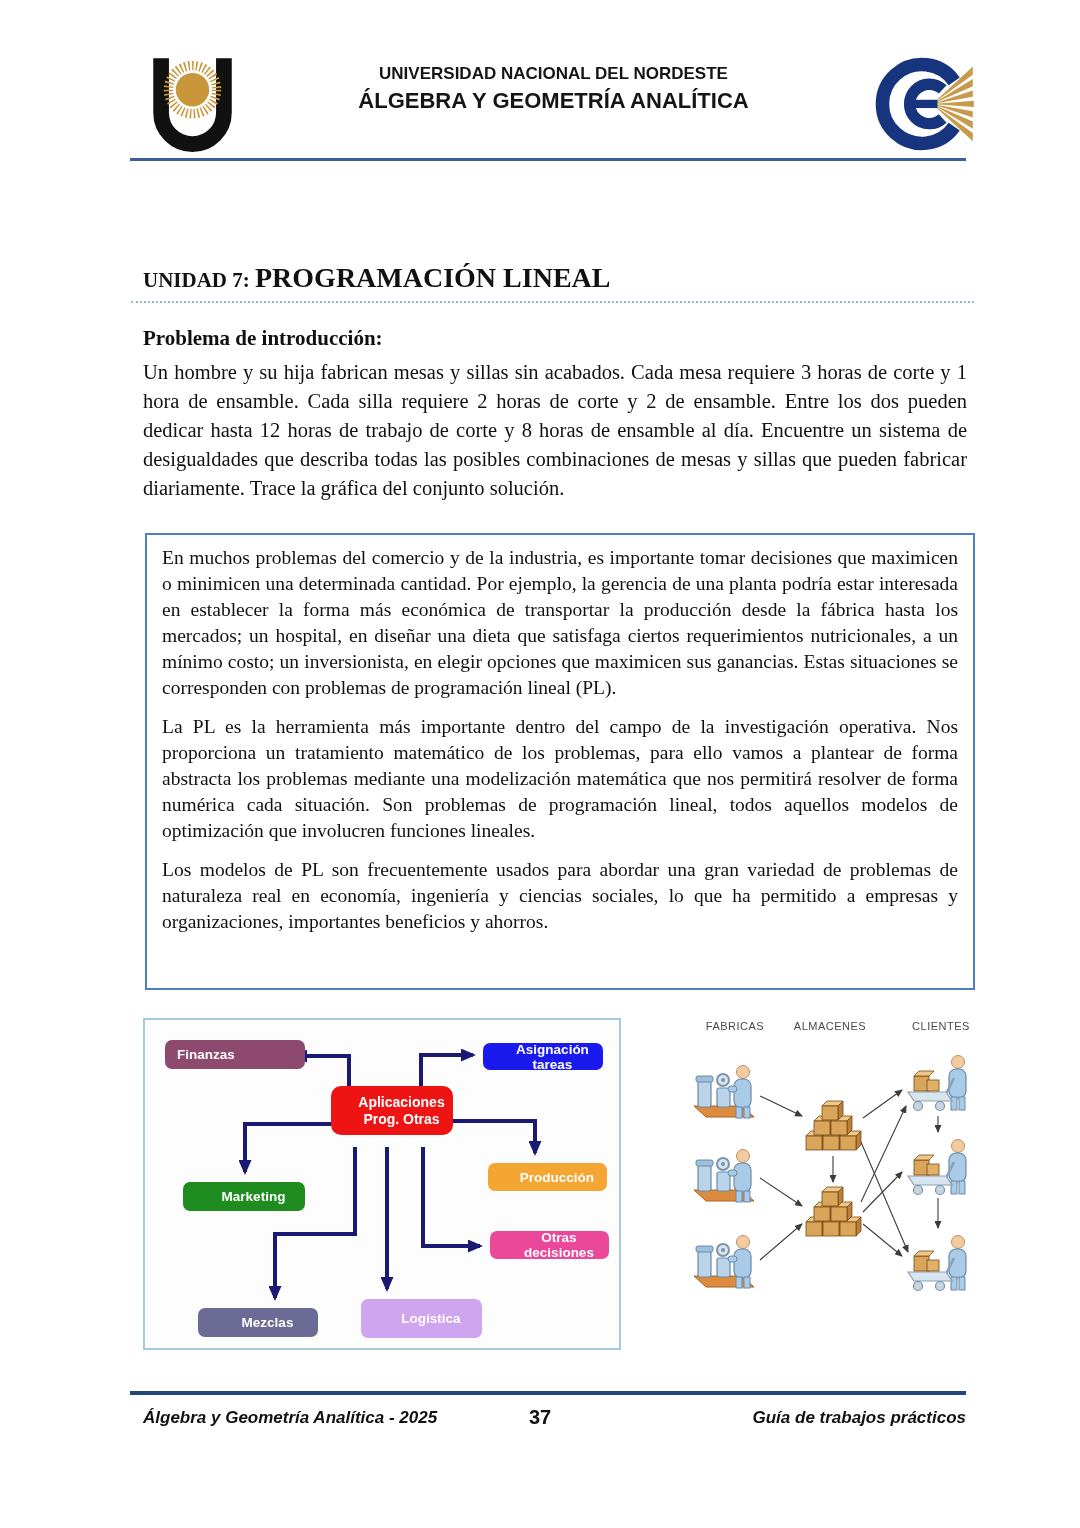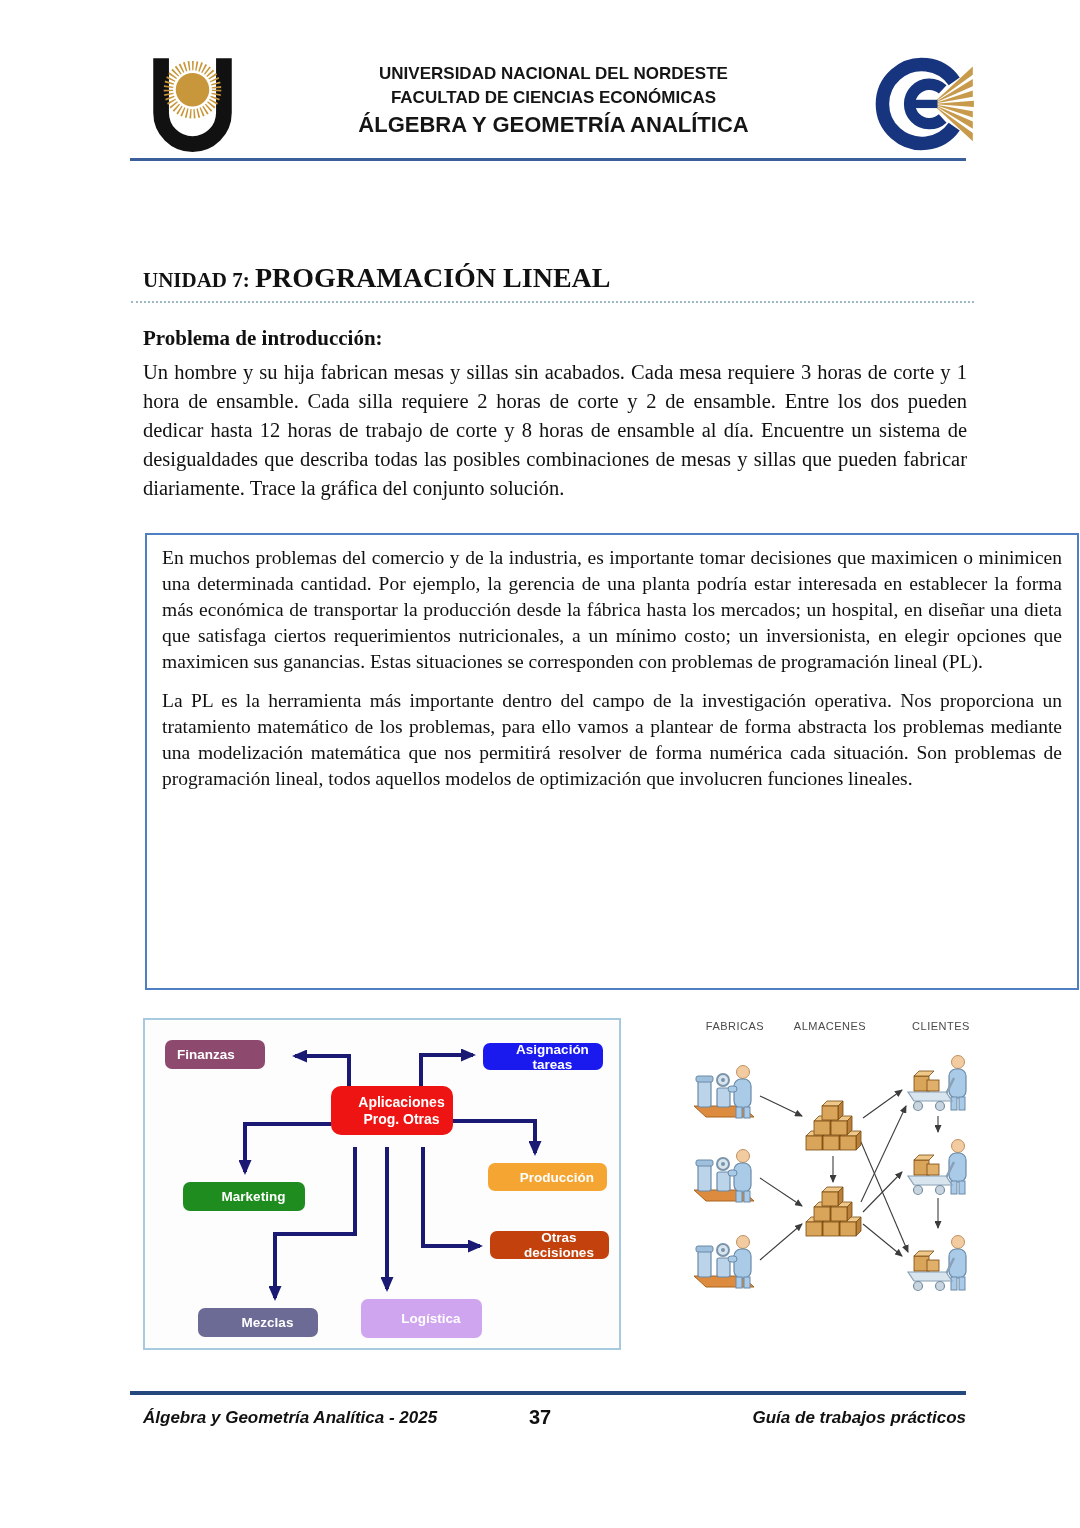--- a/index.html
+++ b/index.html
@@ -15,32 +15,32 @@
 
   
   .title { left:143px; top:258px; width:830px; white-space:nowrap; }
   .title .pre { font-size:21px; font-weight:bold; }
   .title .big { font-size:28px; font-weight:bold; }
   .dotted-rule { left:131px; top:301px; width:843px; height:0; border-top:2px dotted #9FB9C4; }
   .intro-heading { left:143px; top:326px; font-size:21px; font-weight:bold; }
   .intro-para { left:143px; top:358px; width:824px; font-size:20.5px; line-height:29px; text-align:justify; }
 
   
-  .info-box { left:145px; top:533px; width:934px; height:457px; border:2px solid #4E7FC2; padding:10px 15px 0 15px; }
+  .info-box { left:145px; top:533px; width:830px; height:457px; border:2px solid #4E7FC2; padding:10px 15px 0 15px; }
   .info-box p { font-size:19.5px; line-height:26px; text-align:justify; margin-bottom:13px; }
 
   
   .app-fig { left:143px; top:1018px; width:478px; height:332px; border:2px solid #A8CADF; background:#fdfdfe; }
   .node { position:absolute; border-radius:7px; color:#fff; font-family:"Liberation Sans", sans-serif; font-weight:bold; font-size:13.5px; display:flex; align-items:center; justify-content:center; text-align:center;padding-left:19px; }
-  .n-finanzas   { left:20px;  top:20px;  width:100px; height:29px; background:#8E4A6E; justify-content:flex-start; padding-left:12px; }
+  .n-finanzas   { left:20px;  top:20px;  width:140px; height:29px; background:#8E4A6E; justify-content:flex-start; padding-left:12px; }
   .n-asignacion { left:338px; top:23px;  width:120px; height:27px; background:#1A1AEE; }
   .n-centro     { left:186px; top:66px;  width:122px; height:49px; background:#EE1414; border-radius:10px; flex-direction:column; line-height:17px; font-size:14px; }
   .n-marketing  { left:38px;  top:162px; width:122px; height:29px; background:#1E8C1E; }
   .n-produccion { left:343px; top:143px; width:119px; height:28px; background:#F5A531; }
-  .n-otras      { left:345px; top:211px; width:119px; height:28px; background:#c2410c; }
+  .n-otras      { left:345px; top:211px; width:119px; height:28px; background:#ec4899; }
   .n-logistica  { left:216px; top:279px; width:121px; height:39px; background:#CFA5EF;text-align:center; }
   .n-mezclas    { left:53px;  top:288px; width:120px; height:29px; background:#6B6B96; }
   .arrow-layer { position:absolute; left:0; top:0; }
 
   
   .trans-fig { left:678px; top:1016px; width:300px; height:310px; }
   .trans-fig text { font-family:"Liberation Sans", sans-serif; font-size:11px; letter-spacing:0.5px; fill:#4a4a4a; }
 
   
   .ftr-rule { left:130px; top:1391px; width:836px; height:4px; background:#24477D; }
@@ -56,21 +56,20 @@
   <svg class="abs" style="left:140px; top:52px;" width="105" height="112" viewBox="0 0 100 107">
     <path d="M20,6 V58 A30,30 0 0 0 80,58 V6" fill="none" stroke="#111" stroke-width="15"></path>
     <g>
       <circle cx="50" cy="36" r="23" fill="none" stroke="#C9973B" stroke-width="9" stroke-dasharray="1.5,2.2"></circle>
       <circle cx="50" cy="36" r="16" fill="#C9973B"></circle>
     </g>
   </svg>
 
   <div class="abs hdr-text">
     <div class="hdr-line1">UNIVERSIDAD NACIONAL DEL NORDESTE</div>
-    <div class="hdr-line2">FACULTAD DE CIENCIAS ECONÓMICAS</div>
     <div class="hdr-line3">ÁLGEBRA Y GEOMETRÍA ANALÍTICA</div>
   </div>
 
   <svg class="abs" style="left:872px; top:52px;" width="104" height="108" viewBox="0 0 100 104">
     <g fill="#C89A4B">
       <polygon points="58,50 97,14 97,22"></polygon>
       <polygon points="58,50 97,26 97,33"></polygon>
       <polygon points="58,50 97,37 97,43"></polygon>
       <polygon points="58,50 98,47 98,53"></polygon>
       <polygon points="58,50 97,57 97,63"></polygon>
@@ -88,20 +87,21 @@
     <span class="pre">UNIDAD 7: </span><span class="big">PROGRAMACIÓN LINEAL</span>
   </h1>
   <div class="abs dotted-rule"></div>
 
   <div class="abs intro-heading">Problema de introducción:</div>
   <p class="abs intro-para">Un hombre y su hija fabrican mesas y sillas sin acabados. Cada mesa requiere 3 horas de corte y 1 hora de ensamble. Cada silla requiere 2 horas de corte y 2 de ensamble. Entre los dos pueden dedicar hasta 12 horas de trabajo de corte y 8 horas de ensamble al día. Encuentre un sistema de desigualdades que describa todas las posibles combinaciones de mesas y sillas que pueden fabricar diariamente. Trace la gráfica del conjunto solución.</p>
 
   <div class="abs info-box">
     <p>En muchos problemas del comercio y de la industria, es importante tomar decisiones que maximicen o minimicen una determinada cantidad. Por ejemplo, la gerencia de una planta podría estar interesada en establecer la forma más económica de transportar la producción desde la fábrica hasta los mercados; un hospital, en diseñar una dieta que satisfaga ciertos requerimientos nutricionales, a un mínimo costo; un inversionista, en elegir opciones que maximicen sus ganancias. Estas situaciones se corresponden con problemas de programación lineal (PL).</p>
     <p>La PL es la herramienta más importante dentro del campo de la investigación operativa. Nos proporciona un tratamiento matemático de los problemas, para ello vamos a plantear de forma abstracta los problemas mediante una modelización matemática que nos permitirá resolver de forma numérica cada situación. Son problemas de programación lineal, todos aquellos modelos de optimización que involucren funciones lineales.</p>
+    <p>Los modelos de PL son frecuentemente usados para abordar una gran variedad de problemas de naturaleza real en economía, ingeniería y ciencias sociales, lo que ha permitido a empresas y organizaciones, importantes beneficios y ahorros.</p>
   </div>
 
   <div class="abs app-fig">
     <svg class="arrow-layer" width="474" height="328" viewBox="0 0 474 328">
       <defs>
         <marker id="navyArrow" markerUnits="userSpaceOnUse" markerWidth="15" markerHeight="13" refX="12" refY="6.5" orient="auto">
           <path d="M0,0 L15,6.5 L0,13 z" fill="#1A1A75"></path>
         </marker>
       </defs>
       <g fill="none" stroke="#1A1A75" stroke-width="4">

